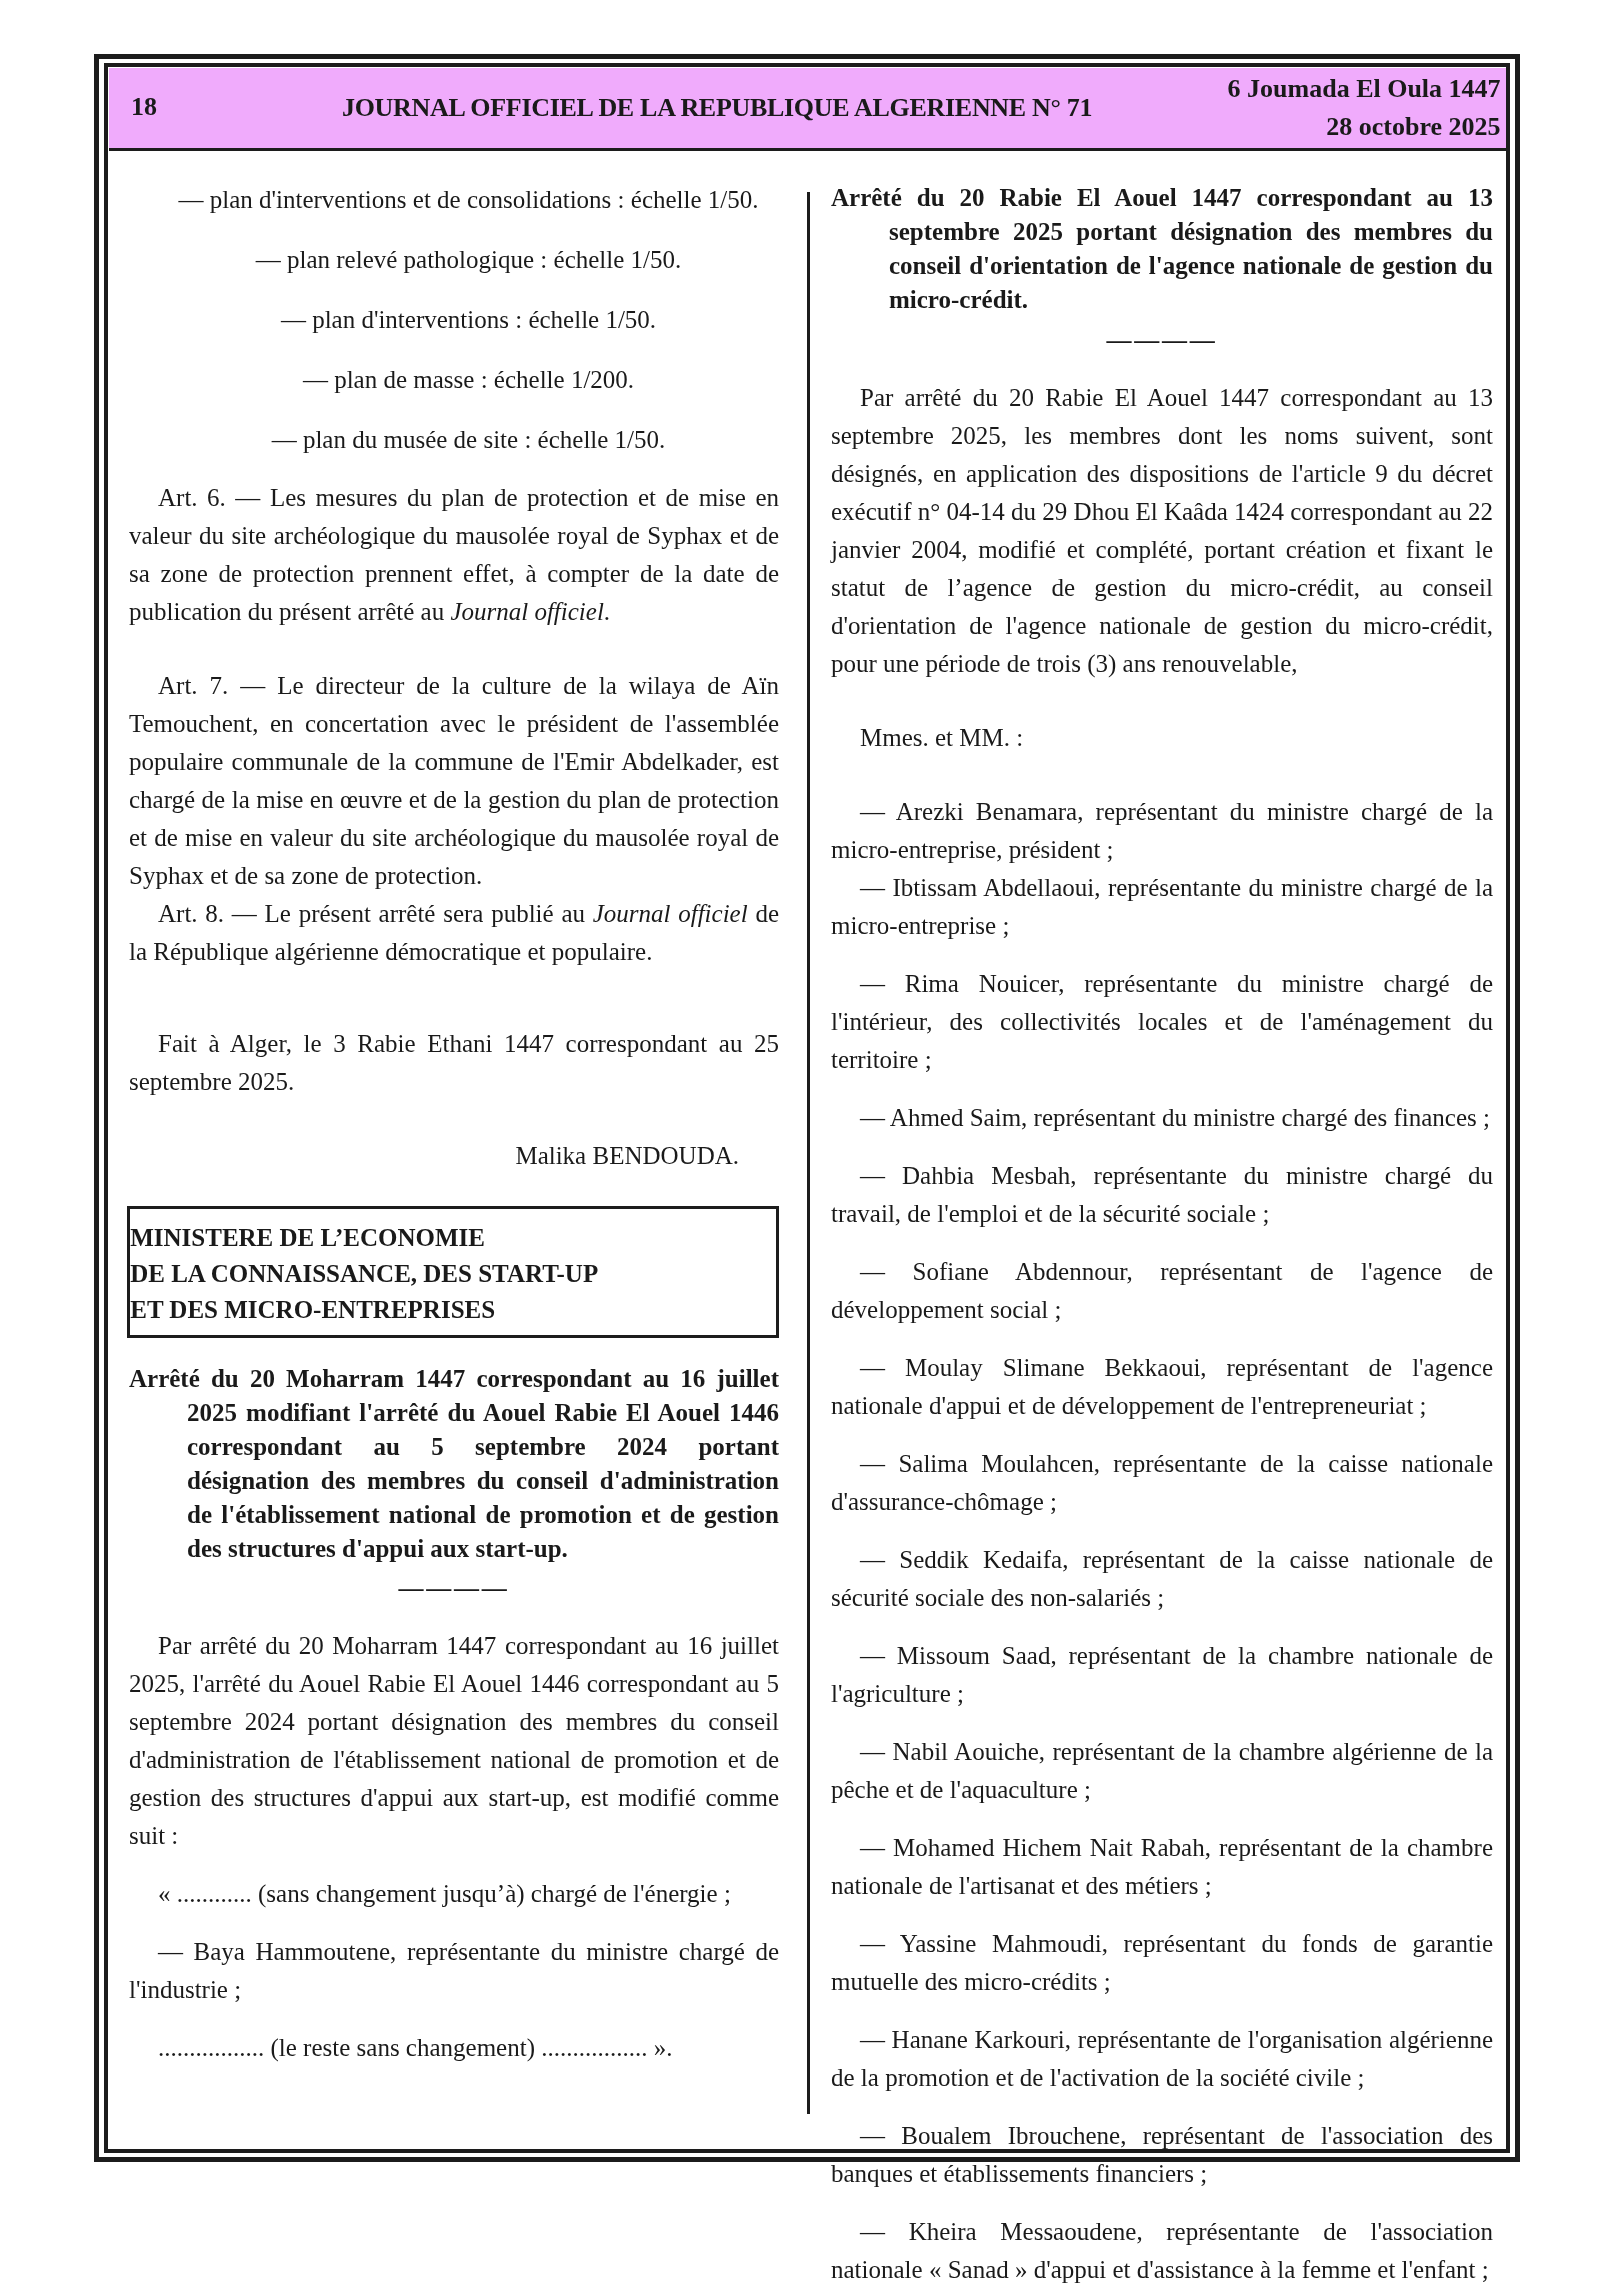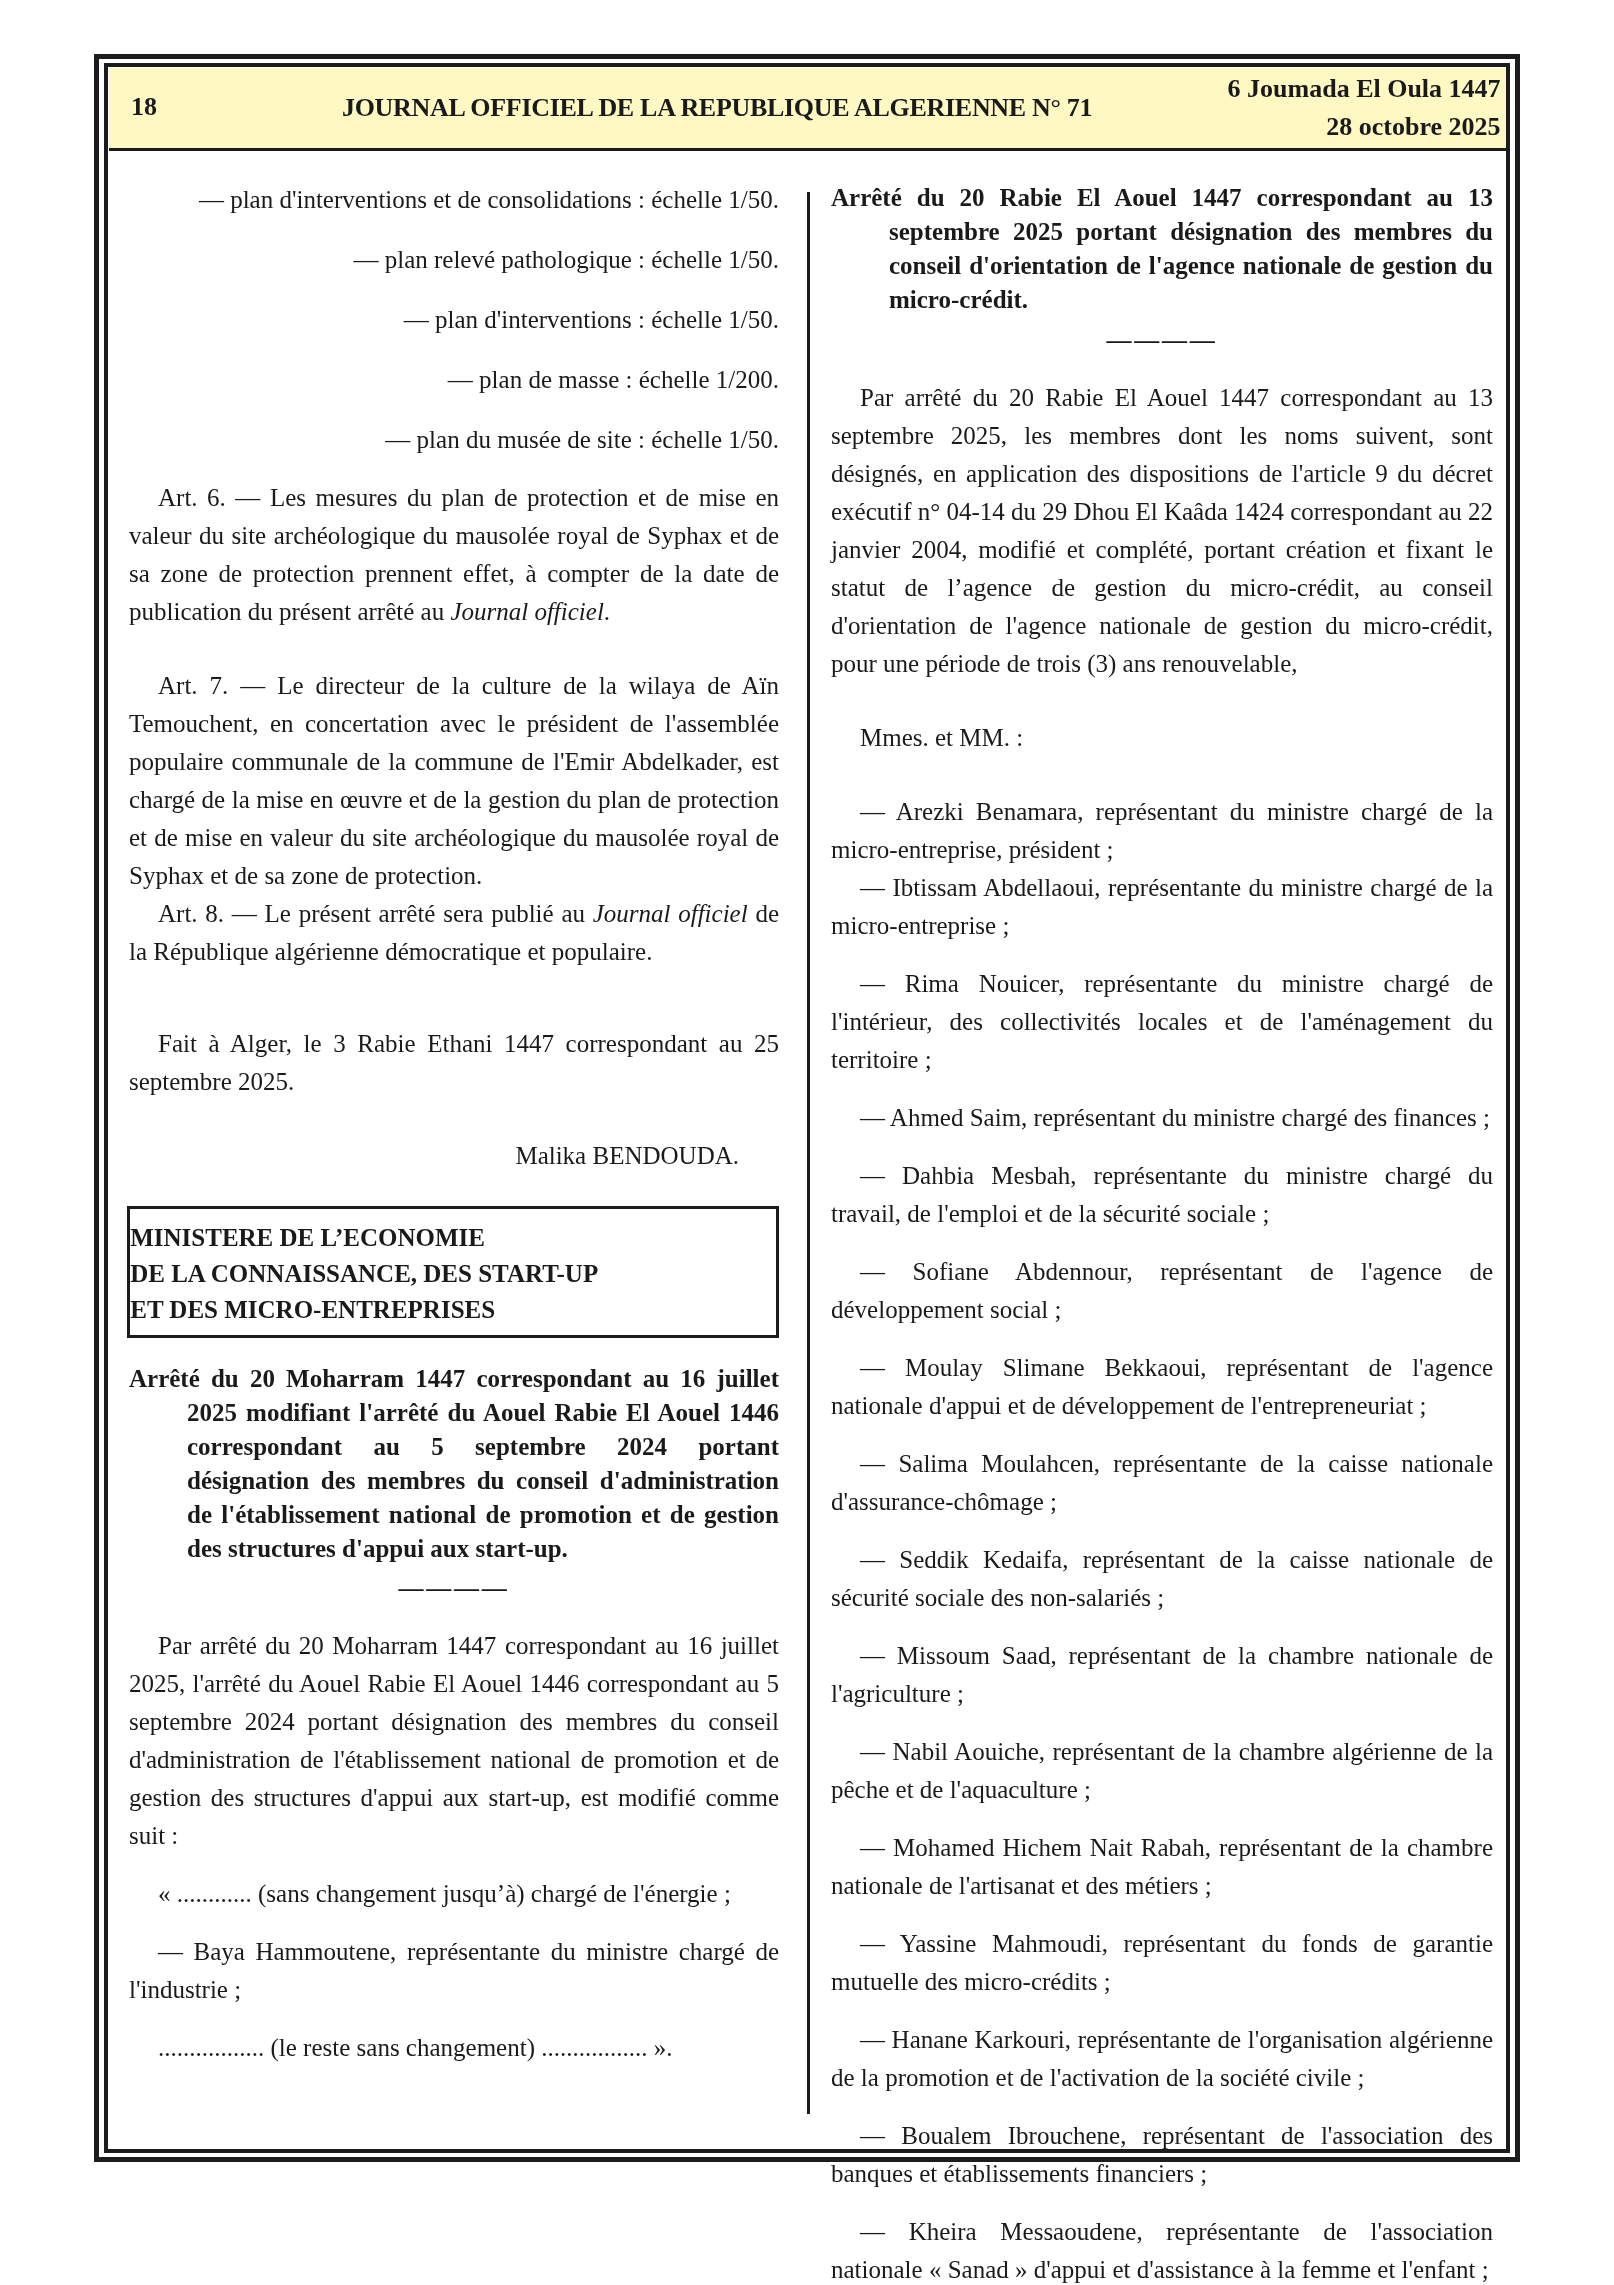--- a/index.html
+++ b/index.html
@@ -3,33 +3,33 @@
 <meta charset="utf-8">
 <style>
   html, body { margin:0; padding:0; background:#ffffff; }
   body { width:1615px; height:2285px; position:relative; overflow:hidden;
          font-family:"Liberation Serif","DejaVu Serif",serif; color:#1a1a1a; }
   .frame-outer { position:absolute; left:94px; top:54px; width:1426px; height:2108px;
                  border:5.4px solid #1c1c1c; box-sizing:border-box; }
   .frame-inner { position:absolute; left:104px; top:63px; width:1406px; height:2090px;
                  border:4.5px solid #1c1c1c; box-sizing:border-box; }
   .header { position:absolute; left:109px; top:68px; width:1397px; height:83px;
-            background:#fef9c3; border-bottom:3.6px solid #1c1c1c; box-sizing:border-box; }
+            background:#f0abfc; border-bottom:3.6px solid #1c1c1c; box-sizing:border-box; }
   .hdr-page { position:absolute; left:22px; top:23.5px; font-weight:bold; font-size:26px; }
   .hdr-title { position:absolute; left:233px; top:25px; font-weight:bold; font-size:26px; letter-spacing:-0.3px; white-space:nowrap; }
   .hdr-date { position:absolute; right:5.4px; top:1.8px; text-align:right; font-weight:bold; font-size:26px; line-height:38px; }
 
   .col { position:absolute; top:181px; font-size:25px; line-height:38px; text-align:justify; }
   .col-left { left:129px; width:650px; }
   .col-right { left:831px; width:662px; }
   .divider { position:absolute; left:807px; top:192px; width:2.7px; height:1922px; background:#1c1c1c; }
 
   p { margin:0; }
   .ind { text-indent:29px; }
-  .list-line { margin-bottom:22px; text-indent:29px; text-align:right; }
+  .list-line { margin-bottom:22px; text-indent:29px; text-align:center; }
   .sp-s { margin-bottom:0; }
   .sp-m { margin-bottom:20px; }
   .sp-l { margin-bottom:36px; }
   .sp-xl { margin-bottom:54px; }
   .sign { text-align:right; padding-right:40px; }
   .italic { font-style:italic; }
 
   .ministry-box { border:3.6px solid #1c1c1c; margin:31px 0 23.5px -1.8px; padding:11px 0 7.2px;
                   text-align:left; font-weight:bold; font-size:25px; line-height:36px; }
   .arrete-title { font-weight:bold; font-size:25px; line-height:34px; padding-left:58px; text-indent:-58px; text-align:justify; }

